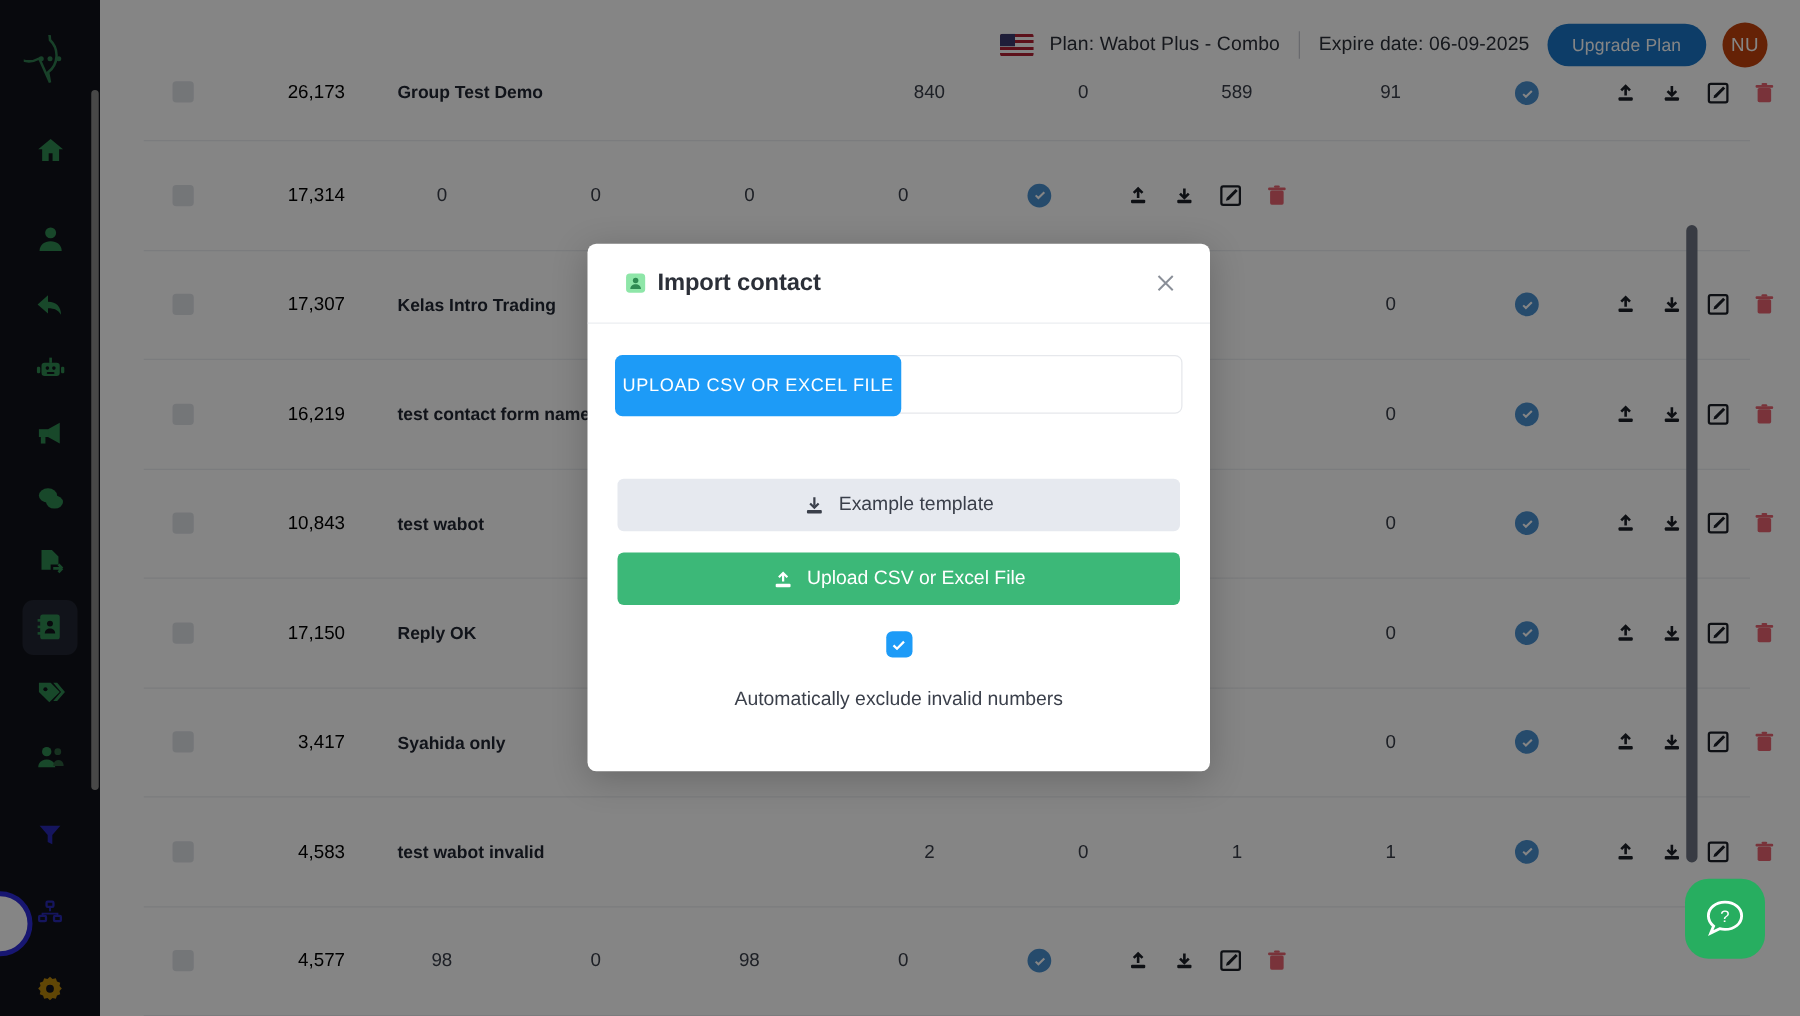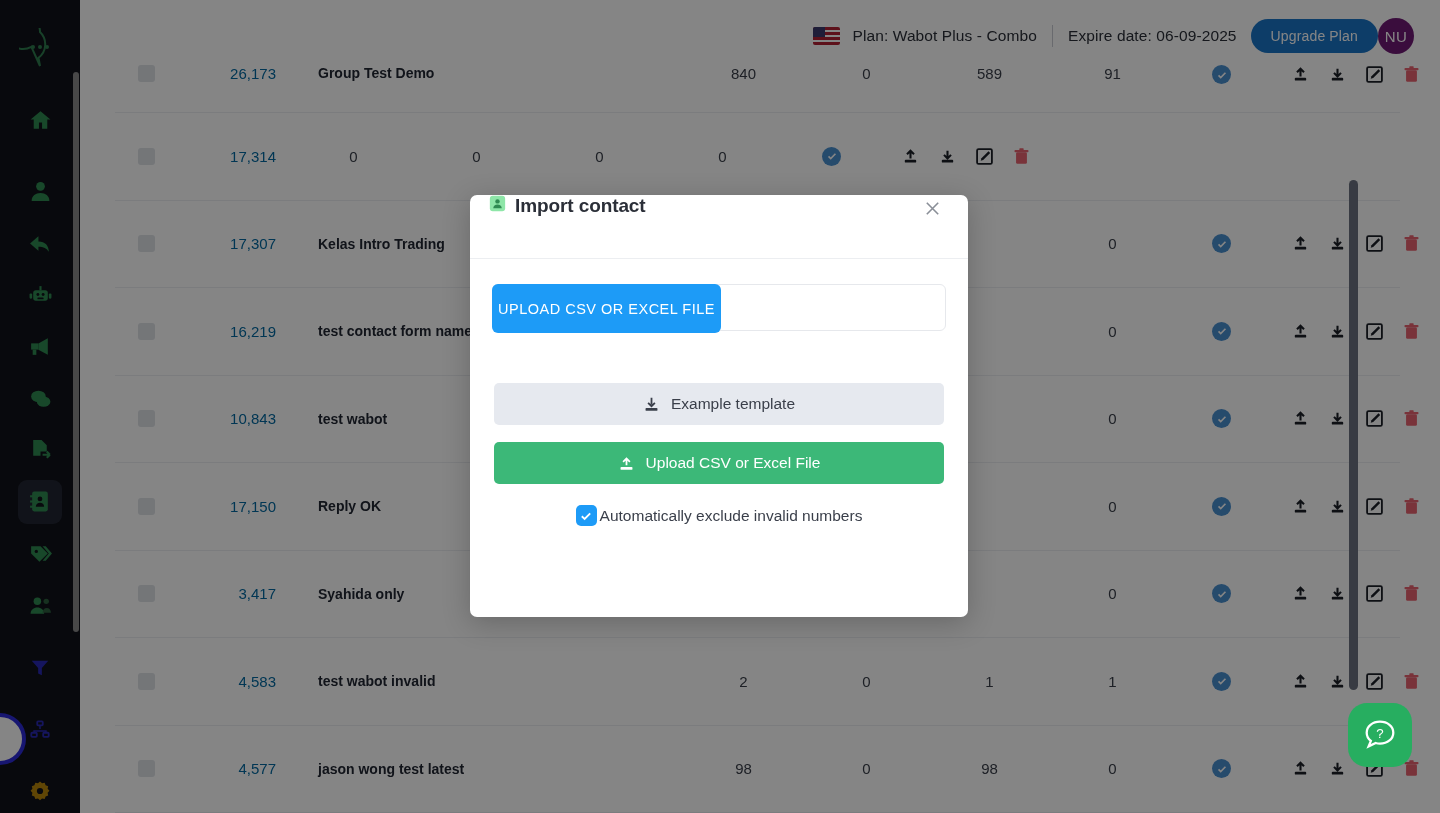--- a/index.html
+++ b/index.html
@@ -63,43 +63,43 @@
   .vsep { width: 1px; height: 22px; background: #c9ccd3; margin: 0 15px; flex: none; }
   .expire-txt { font-size: 15.5px; color: #2b2f38; letter-spacing: .1px; white-space: nowrap; }
   .upgrade-btn {
     margin-left: 14px; height: 34px; padding: 0 20px;
     border-radius: 17px; background: #1976c8; color: #ffffff;
     font-size: 14px; letter-spacing: .15px;
     display: flex; align-items: center; justify-content: center;
     border: none; cursor: pointer; white-space: nowrap;
   }
   .avatar {
-    width: 36px; height: 36px; border-radius: 50%;
-    background: #701a75; color: #ffffff; font-size: 15px; letter-spacing: .4px;
+    margin-left: 13px; width: 36px; height: 36px; border-radius: 50%;
+    background: #c2410c; color: #ffffff; font-size: 15px; letter-spacing: .4px;
     display: flex; align-items: center; justify-content: center;
     cursor: pointer; flex: none;
   }
 
   
   .tbl-card {
     position: absolute; left: 35px; top: 65px;
     width: 1285px; background: #ffffff;
   }
   .trow {
     display: flex; align-items: center; height: 87.5px;
     border-bottom: 1px solid #eceef1;
   }
   .trow:first-child { height: 48px; align-items: flex-start; border-bottom: 1px solid #eceef1; }
   .c-chk { width: 62px; display: flex; justify-content: center; flex: none; }
   .chkbox {
     width: 17px; height: 17px; border-radius: 3px;
     background: #dfe2e7; cursor: pointer;
   }
   .c-id { width: 115px; text-align: right; padding-right: 16px;
-    font-size: 15px; color: #0369a1; flex: none; }
+    font-size: 15px; color: #000000; flex: none; }
   .c-name { width: 390px; padding-left: 26px; font-size: 14px;
     font-weight: bold; color: #222733; flex: none; }
   .c-num { width: 123px; text-align: center; font-size: 15px;
     color: #3a3f4a; flex: none; }
   .c-st { width: 95px; display: flex; justify-content: center; flex: none; }
   .c-acts { flex: 1; display: flex; align-items: center;
     justify-content: flex-start; gap: 18px; padding-left: 22px; }
   .act { cursor: pointer; display: flex; }
   .badge-ok {
     width: 19px; height: 19px; border-radius: 50%;
@@ -126,22 +126,22 @@
     position: absolute; inset: 0; background: rgba(0,0,0,0.48); z-index: 20;
   }
   .modal {
     position: absolute; left: 470px; top: 195px;
     width: 498px; height: 422px;
     background: #ffffff; border-radius: 7px;
     box-shadow: 0 6px 28px rgba(0,0,0,.22);
     z-index: 25; overflow: hidden;
   }
   .m-head {
-    height: 64px; display: flex; align-items: flex-start;
-    padding: 0 22px 0 19px; border-bottom: 1px solid #eceef1;
+    height: 64px; display: flex; align-items: center;
+    padding: 0 22px 0 30px; border-bottom: 1px solid #eceef1;
   }
   .m-icon { margin-right: 9px; display: flex; }
   .m-title { font-size: 19px; font-weight: bold; color: #2b2f38; letter-spacing: -.1px; }
   .m-close { margin-left: auto; cursor: pointer; display: flex; padding: 4px; }
 
   .tabs-wrap {
     margin: 25px 22px 0 22px; height: 47px;
     border: 1px solid #e6e8ec; border-radius: 6px;
     display: flex; align-items: stretch; position: relative; background:#fff;
   }
@@ -165,21 +165,21 @@
   }
   .btn-upload {
     margin-top: 17px;
     width: 100%; height: 42px; border-radius: 5px;
     background: #3cb878; border: none; cursor: pointer;
     display: flex; align-items: center; justify-content: center; gap: 11px;
     font-size: 15.5px; color: #ffffff;
   }
   .chk-row {
     margin-top: 21px; display: flex; align-items: center;
-    justify-content: center; gap: 3px;
+    justify-content: center; gap: 25px; flex-direction: column;
   }
   .chk-sq {
     width: 21px; height: 21px; border-radius: 5px; background: #1d9bf7;
     display: flex; align-items: center; justify-content: center; cursor: pointer; flex:none;
   }
   .chk-lbl { font-size: 15.5px; color: #3a3f4a; }
 </style>
 </head>
 <body>
 
@@ -675,21 +675,20 @@
                 <rect x="7.6" y="1.4" width="4.8" height="2" rx="1" fill="#e8626f"></rect>
               </svg>
             </span>
           </div>
         </div>
         <div class="trow">
           <div class="c-chk">
             <div class="chkbox"></div>
           </div>
           <div class="c-id">4,577</div>
-          <div class="c-name">jason wong test latest</div>
           <div class="c-num">98</div>
           <div class="c-num">0</div>
           <div class="c-num">98</div>
           <div class="c-num">0</div>
           <div class="c-st">
             <span class="badge-ok">
               <svg width="12" height="12" viewBox="0 0 16 16">
                 <path d="M3.4 8.4 6.3 11.3 12.6 5" stroke="#ffffff" stroke-width="2.2" fill="none"></path>
               </svg>
             </span>

